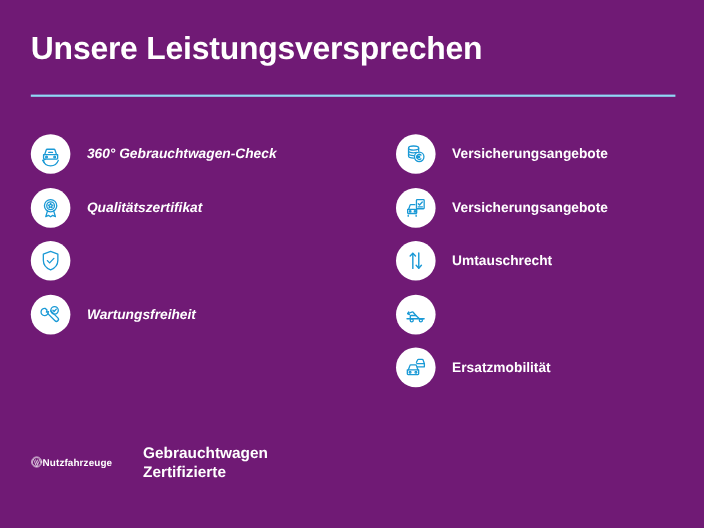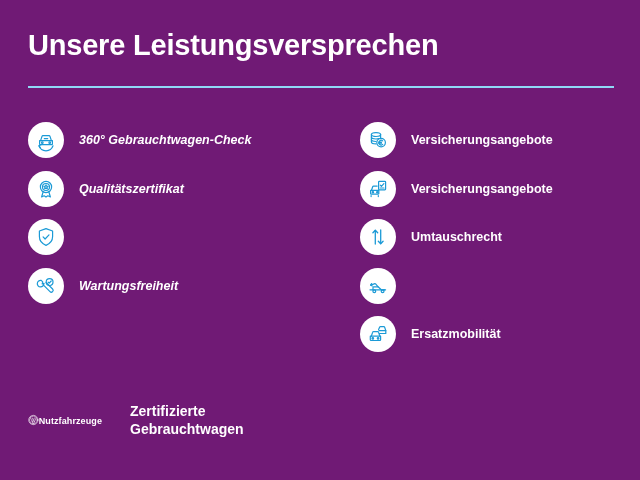--- a/index.html
+++ b/index.html
@@ -283,18 +283,18 @@
       <svg class="vw-roundel" viewBox="0 0 64 64" fill="none" stroke="#ffffff" stroke-width="3.4" stroke-linecap="round" stroke-linejoin="round">
         <circle cx="32" cy="32" r="28"></circle>
         <circle cx="32" cy="32" r="23.5"></circle>
         <path d="M15.5 19.5 26.2 44.6 31 32.6l-5-12.8"></path>
         <path d="M48.5 19.5 37.8 44.6 33 32.6l5-12.8"></path>
         <path d="M26.2 44.6 32 56.8l5.6-12.2"></path>
       </svg>
       <div class="vw-wordmark">Nutzfahrzeuge</div>
     </div>
     <div class="footer-text">
+      <div class="footer-line">Gebrauchtwagen</div>
       <div class="footer-line">Zertifizierte</div>
-      <div class="footer-line">Gebrauchtwagen</div>
     </div>
   </div>
 
 </div>
 
 </body></html>

